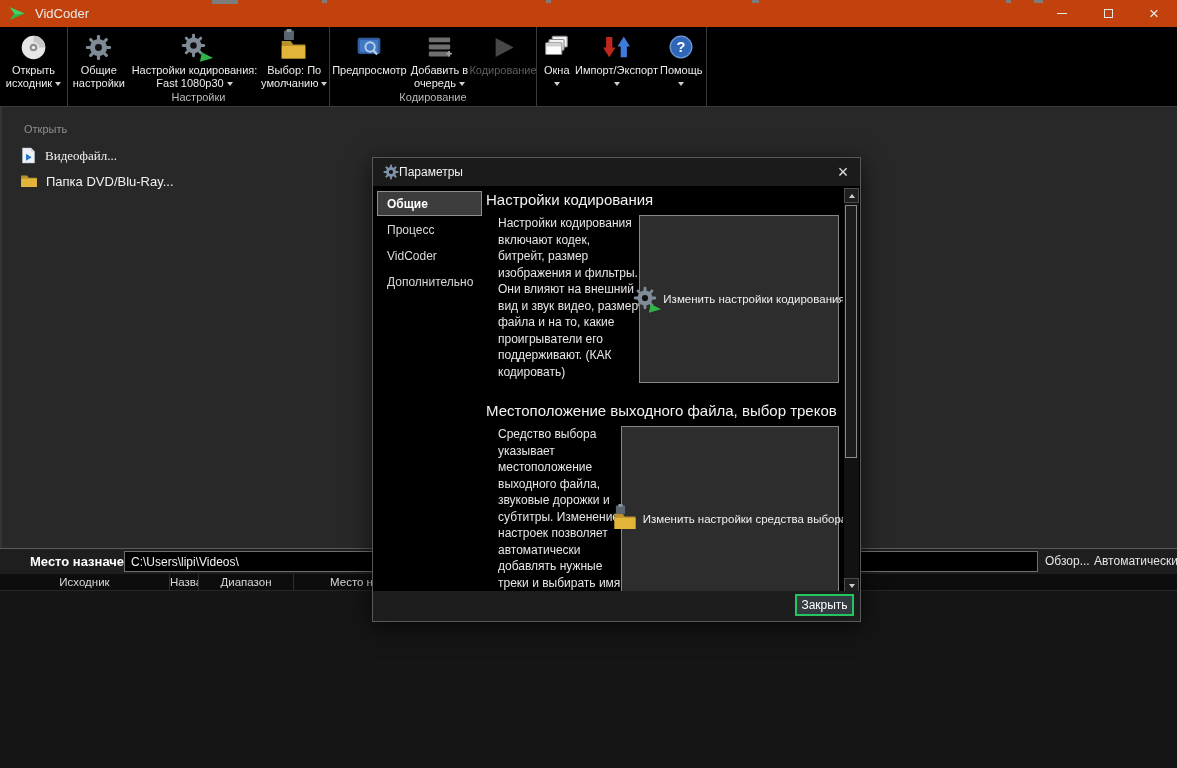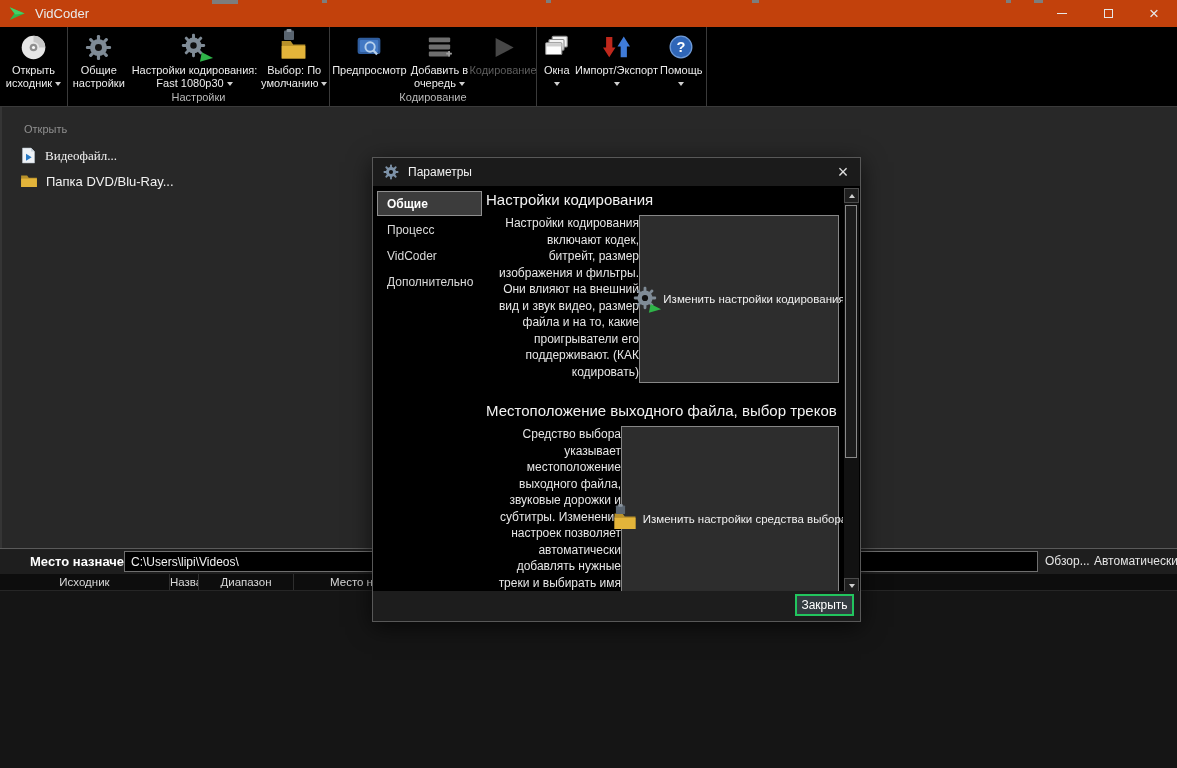--- a/index.html
+++ b/index.html
@@ -63,34 +63,34 @@
   .queue-header { position:absolute; left:0; top:574px; width:1177px; height:17px; background:#0d0d0d;
     display:flex; border-bottom:1px solid #262626; }
   .qcol { font-size:11.5px; color:#d8d8d8; text-align:center; line-height:16px; overflow:hidden;
     white-space:nowrap; border-right:1px solid #2e2e2e; }
   .qc1{width:170px;} .qc2{width:29px;} .qc3{width:95px;} .qc4{width:116px;}
   .bottom-area { position:absolute; left:0; top:591px; width:1177px; height:177px; background:#151515; }
 
   
   .dialog { position:absolute; left:372px; top:157px; width:489px; height:465px; background:#000;
     border:1px solid #585858; box-shadow:0 5px 22px rgba(0,0,0,.65); }
-  .dlg-title { height:28px; background:#1b1b1b; display:flex; align-items:center; padding-left:10px; gap:9px; }
+  .dlg-title { height:28px; background:#1b1b1b; display:flex; align-items:center; padding-left:10px; }
   .dlg-title .dtext { font-size:12px; color:#f2f2f2; }
   .dlg-close { position:absolute; right:6px; top:3px; width:22px; height:22px;
     display:flex; align-items:center; justify-content:center; }
   .dlg-close::before { content:"×"; font-size:18px; color:#e0e0e0; line-height:1; }
 
   .dlg-tabs { position:absolute; left:4px; top:33px; width:105px; }
   .dlg-tab { height:25px; line-height:24px; padding-left:9px; font-size:12px; color:#dadada;
     border:1px solid transparent; margin-bottom:1px; }
   .dlg-tab.selected { background:#3c3c3c; border-color:#8f8f8f; color:#fff; font-weight:bold; }
 
   .dlg-content { position:absolute; left:112px; top:30px; width:358px; height:406px; overflow:hidden; }
   .section-header { font-size:15px; color:#f2f2f2; margin:3px 0 7px 1px; white-space:nowrap; }
-  .section-row { display:flex; margin-left:13px;text-align:right; }
+  .section-row { display:flex; margin-left:13px; }
   .desc { font-size:12px; line-height:16.5px; color:#e6e6e6; }
   .row1 .desc { width:141px; }
   .row1 .bigbtn { width:200px; height:168px; }
   .row2 { margin-top:7px; }
   .row2 .desc { width:123px; }
   .row2 .bigbtn { width:218px; height:185px; }
   .hdr2 { margin-top:19px; }
   .bigbtn { background:#2d2d2d; border:1px solid #878787; display:flex; align-items:center;
     justify-content:center; gap:6px; color:#f0f0f0; font-size:11.5px; white-space:nowrap; }
 

